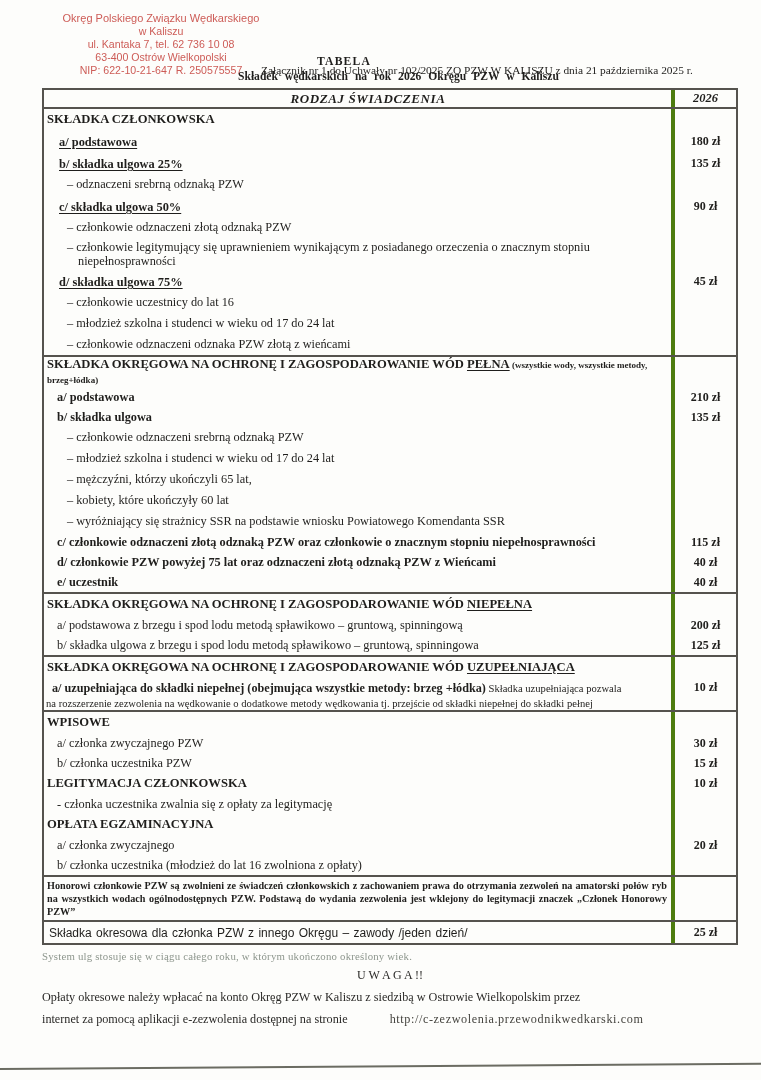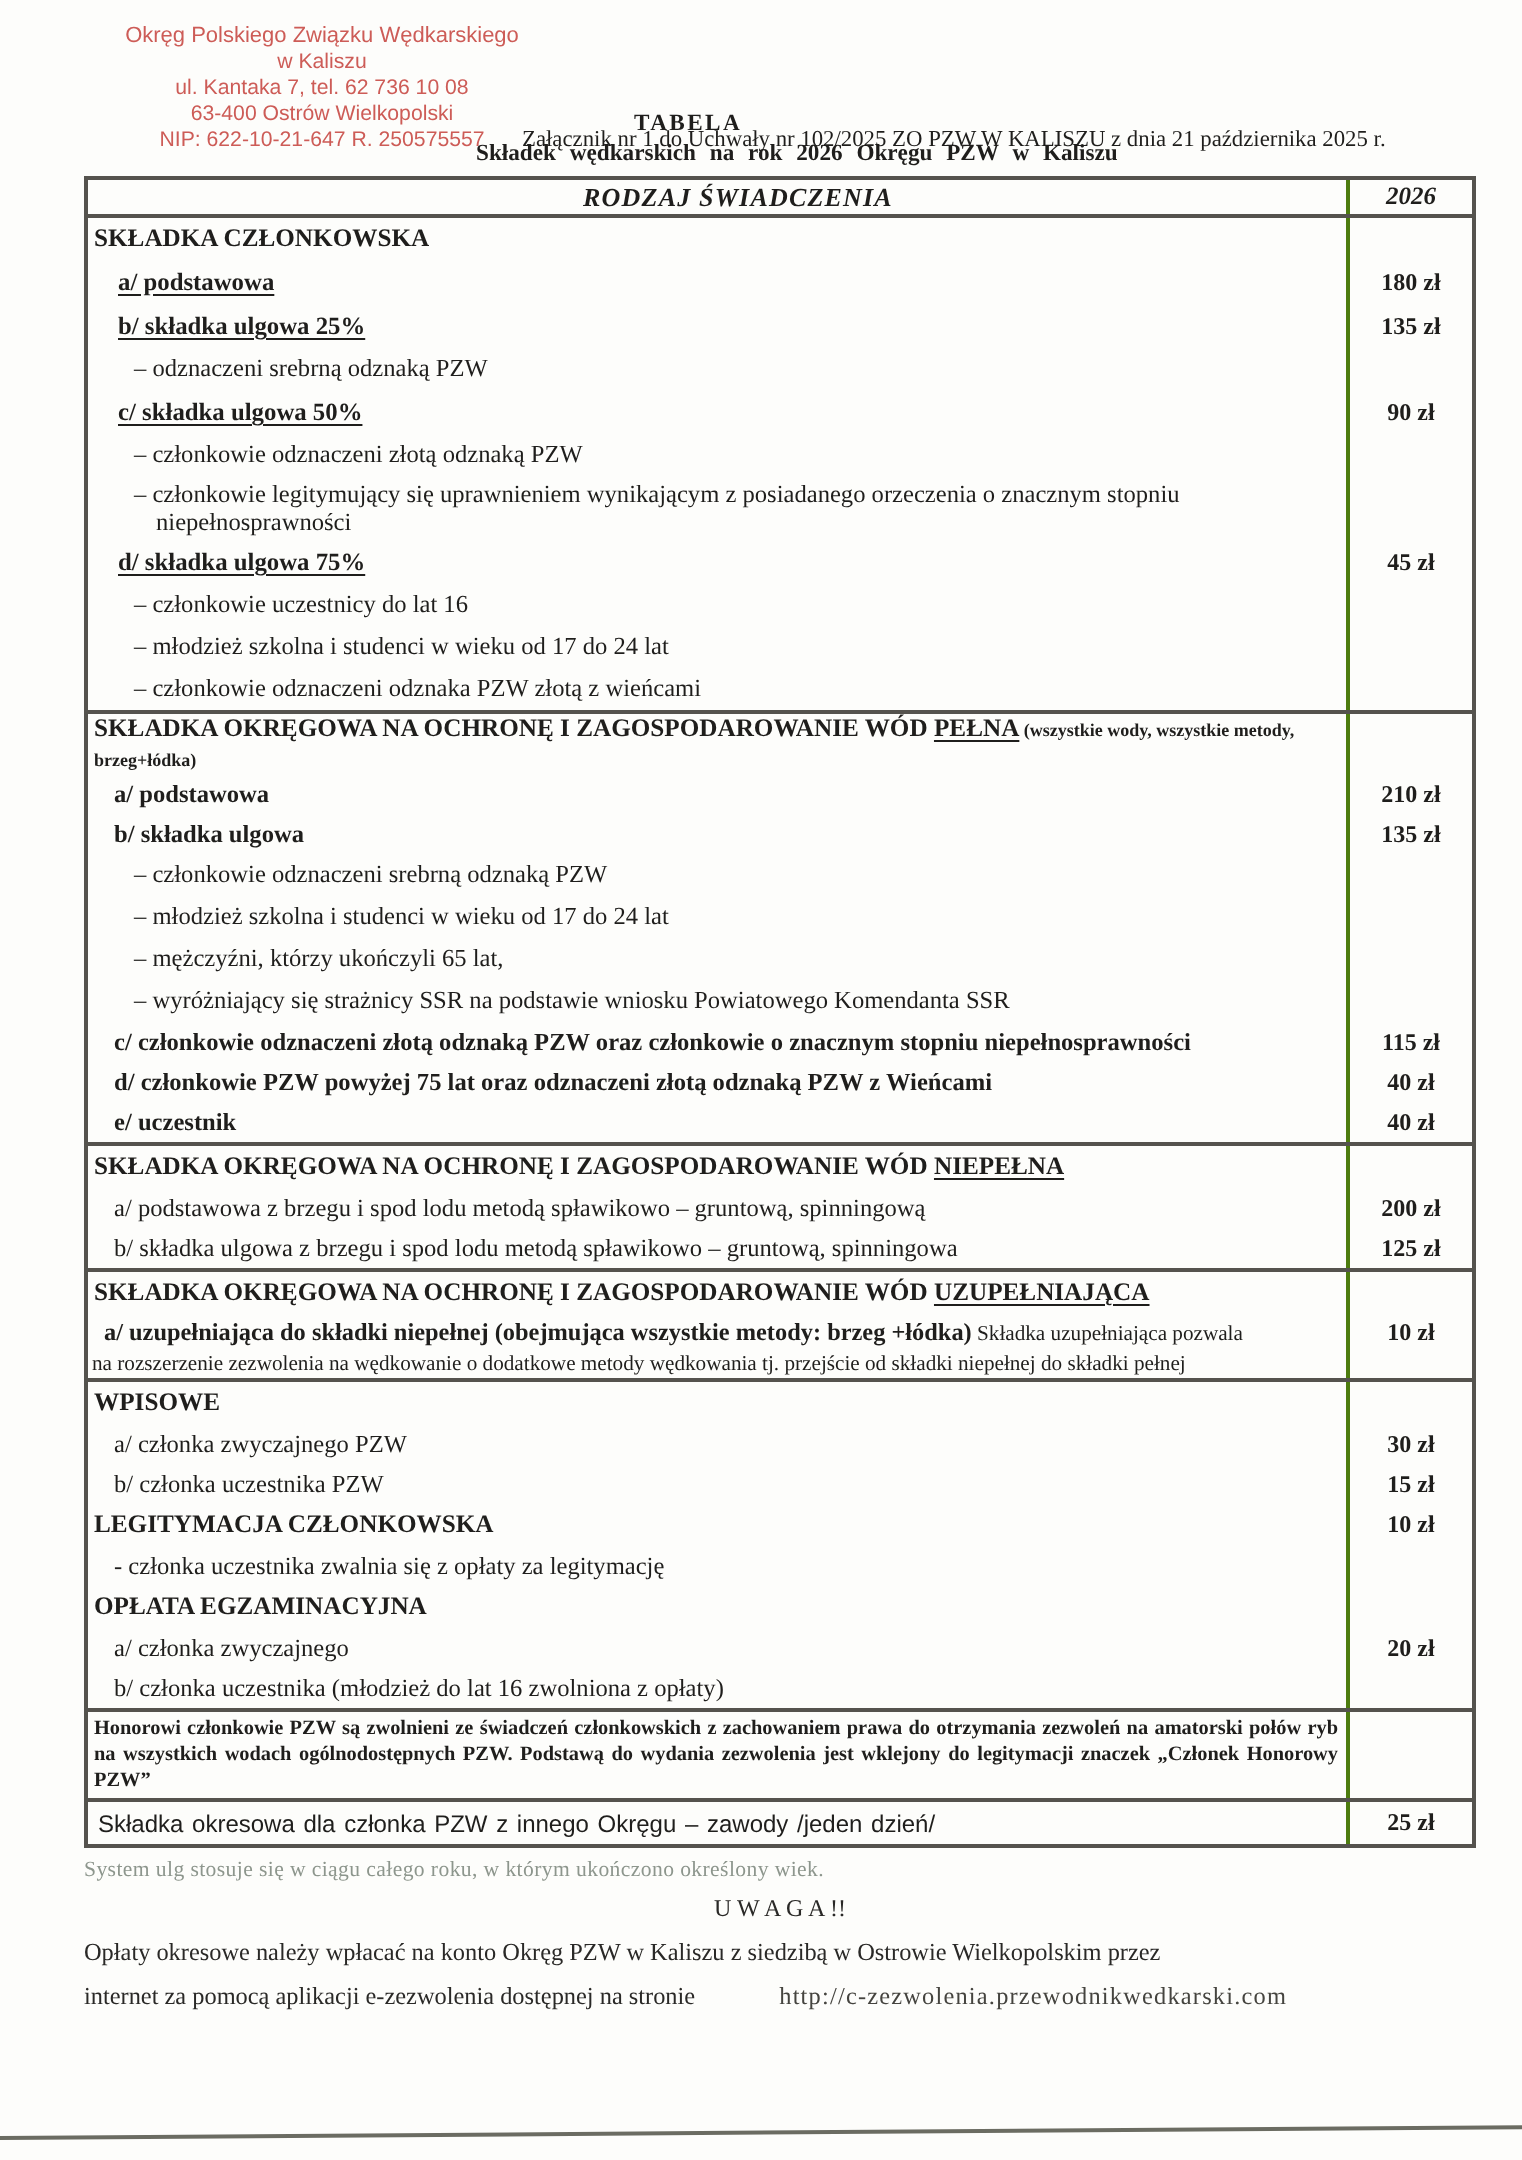--- a/index.html
+++ b/index.html
@@ -10,21 +10,21 @@
          font-family:"Liberation Sans",sans-serif;font-size:10.6px;line-height:13px;color:#cd5c57;}
   .stamp .s0{font-size:11px;}
   .att{position:absolute;left:261px;top:39px;font-size:11.4px;white-space:nowrap;margin-top:25px;}
   .tbl-label{position:absolute;left:317px;top:55px;font-weight:bold;font-size:11.6px;letter-spacing:1.2px;}
   .subtitle{position:absolute;left:238px;top:70px;font-weight:bold;font-size:11.6px;word-spacing:4px;}
   
   .content{position:absolute;left:42px;top:88px;width:696px;}
   .fee-table{border:2px solid #55534e;background:transparent;}
   .row{display:flex;align-items:center;}
   .row-main{flex:1;min-width:0;padding-right:4px;padding-left:25px;}
-  .row-price{flex:0 0 61px;align-self:stretch;border-left:2px solid #4d7c0f;display:flex;
+  .row-price{flex:0 0 61px;align-self:stretch;border-left:4px solid #4d7c0f;display:flex;
              align-items:center;justify-content:center;font-weight:bold;font-size:12px;}
   .thead{height:17px;}
   .thead .row-main{display:flex;align-items:center;justify-content:center;font-style:italic;
                    font-weight:bold;font-size:13px;letter-spacing:.6px;}
   .thead .row-price{font-style:italic;font-size:12.5px;}
   .tsec{border-top:2px solid #55534e;}
   
   .sec{min-height:21px;}   .sec .row-main{padding-left:3px;font-weight:bold;font-size:12.6px;}
   .sec .t-u{text-decoration:underline;text-underline-offset:2px;}
   .sec .t-small{font-size:9px;}
@@ -137,20 +137,24 @@
             </div>
             <div class="row dash">
               <div class="row-main"><span class="t-pre">–  młodzież szkolna i studenci w wieku od 17 do 24 lat</span></div>
               <div class="row-price"></div>
             </div>
             <div class="row dash">
               <div class="row-main"><span class="t-pre">–  mężczyźni, którzy ukończyli 65 lat,</span></div>
               <div class="row-price"></div>
             </div>
             <div class="row dash">
+              <div class="row-main"><span class="t-pre">–  kobiety, które ukończyły 60 lat</span></div>
+              <div class="row-price"></div>
+            </div>
+            <div class="row dash">
               <div class="row-main"><span class="t-pre">–  wyróżniający się strażnicy SSR na podstawie wniosku Powiatowego Komendanta SSR</span></div>
               <div class="row-price"></div>
             </div>
             <div class="row itemb">
               <div class="row-main"><span class="t-pre">c/ członkowie odznaczeni złotą odznaką PZW oraz członkowie o znacznym stopniu niepełnosprawności</span></div>
               <div class="row-price">115 zł</div>
             </div>
             <div class="row itemb">
               <div class="row-main"><span class="t-pre">d/  członkowie PZW powyżej 75 lat oraz odznaczeni złotą odznaką PZW z Wieńcami</span></div>
               <div class="row-price">40 zł</div>

